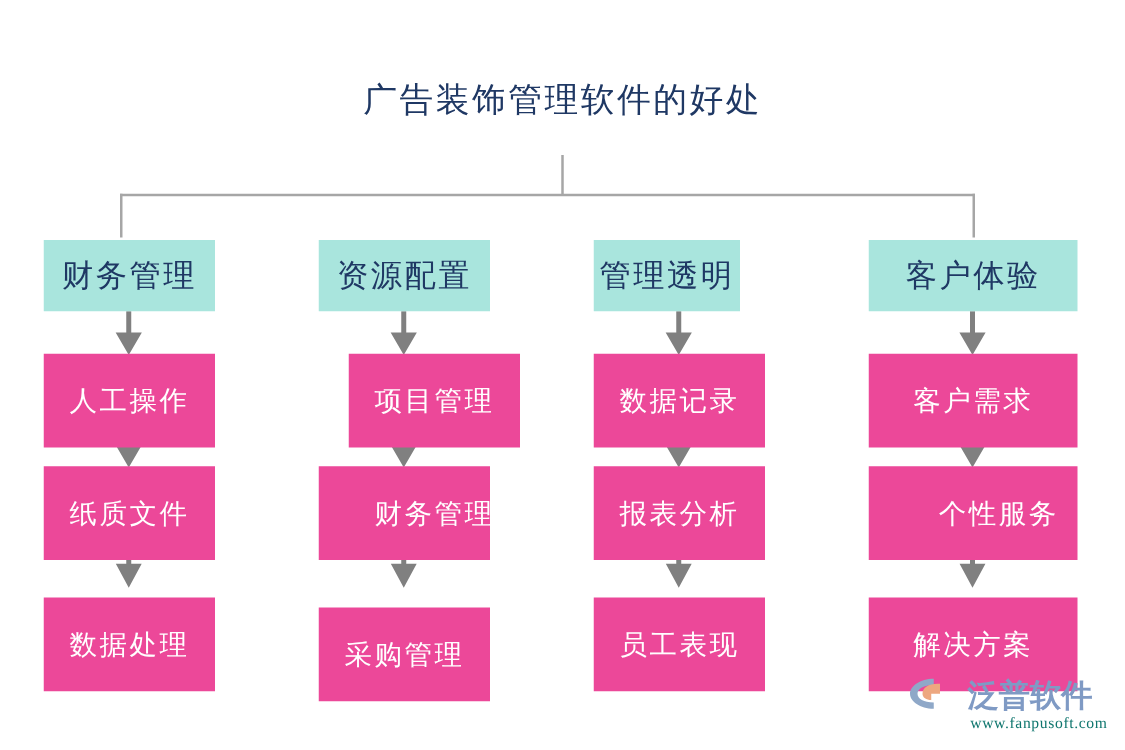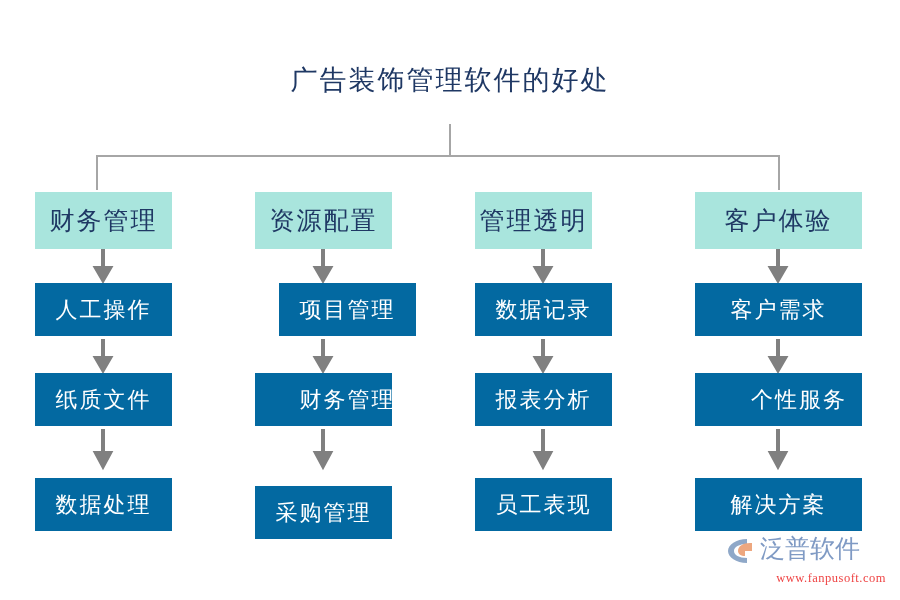--- a/index.html
+++ b/index.html
@@ -60,58 +60,59 @@
     white-space: nowrap;
     font-family: "Liberation Serif", "DejaVu Serif", serif;
   }
   .node.head {
     background: #a9e5dd;
     color: #1f3864;
     font-size: 25px;
     height: 57px;
   }
   .node.item {
-    background: #0369a1;
+    background: #ec4899;
     color: #ffffff;
     font-size: 22px;
-    height: 53px;
+    height: 75px;
   }
 
   
   .watermark {
     position: absolute;
     right: 14px;
     bottom: 10px;
     width: 160px;
     height: 54px;
   }
   .wm-row {
     display: flex;
-    align-items: flex-start;
-    gap: 4px;
+    align-items: flex-end;
+    gap: 18px;
     height: 34px;
+    font-weight: bold;
   }
   .wm-mark {
     width: 30px;
     height: 30px;
     position: relative;
     flex: 0 0 auto;
   }
   .wm-text {
     font-size: 25px;
     color: #7f9ac4;
     font-family: "Liberation Serif", "DejaVu Serif", serif;
     letter-spacing: 0px;
     line-height: 1;
     white-space: nowrap;
   }
   .wm-url {
     margin-top: 1px;
     font-size: 12.5px;
-    color: #ef4444;
+    color: #0f766e;
     font-family: "Liberation Serif", "DejaVu Serif", serif;
     letter-spacing: 0.5px;
     text-align: right;
     width: 100%;
     white-space: nowrap;
   }
 </style>
 </head>
 <body>
 

